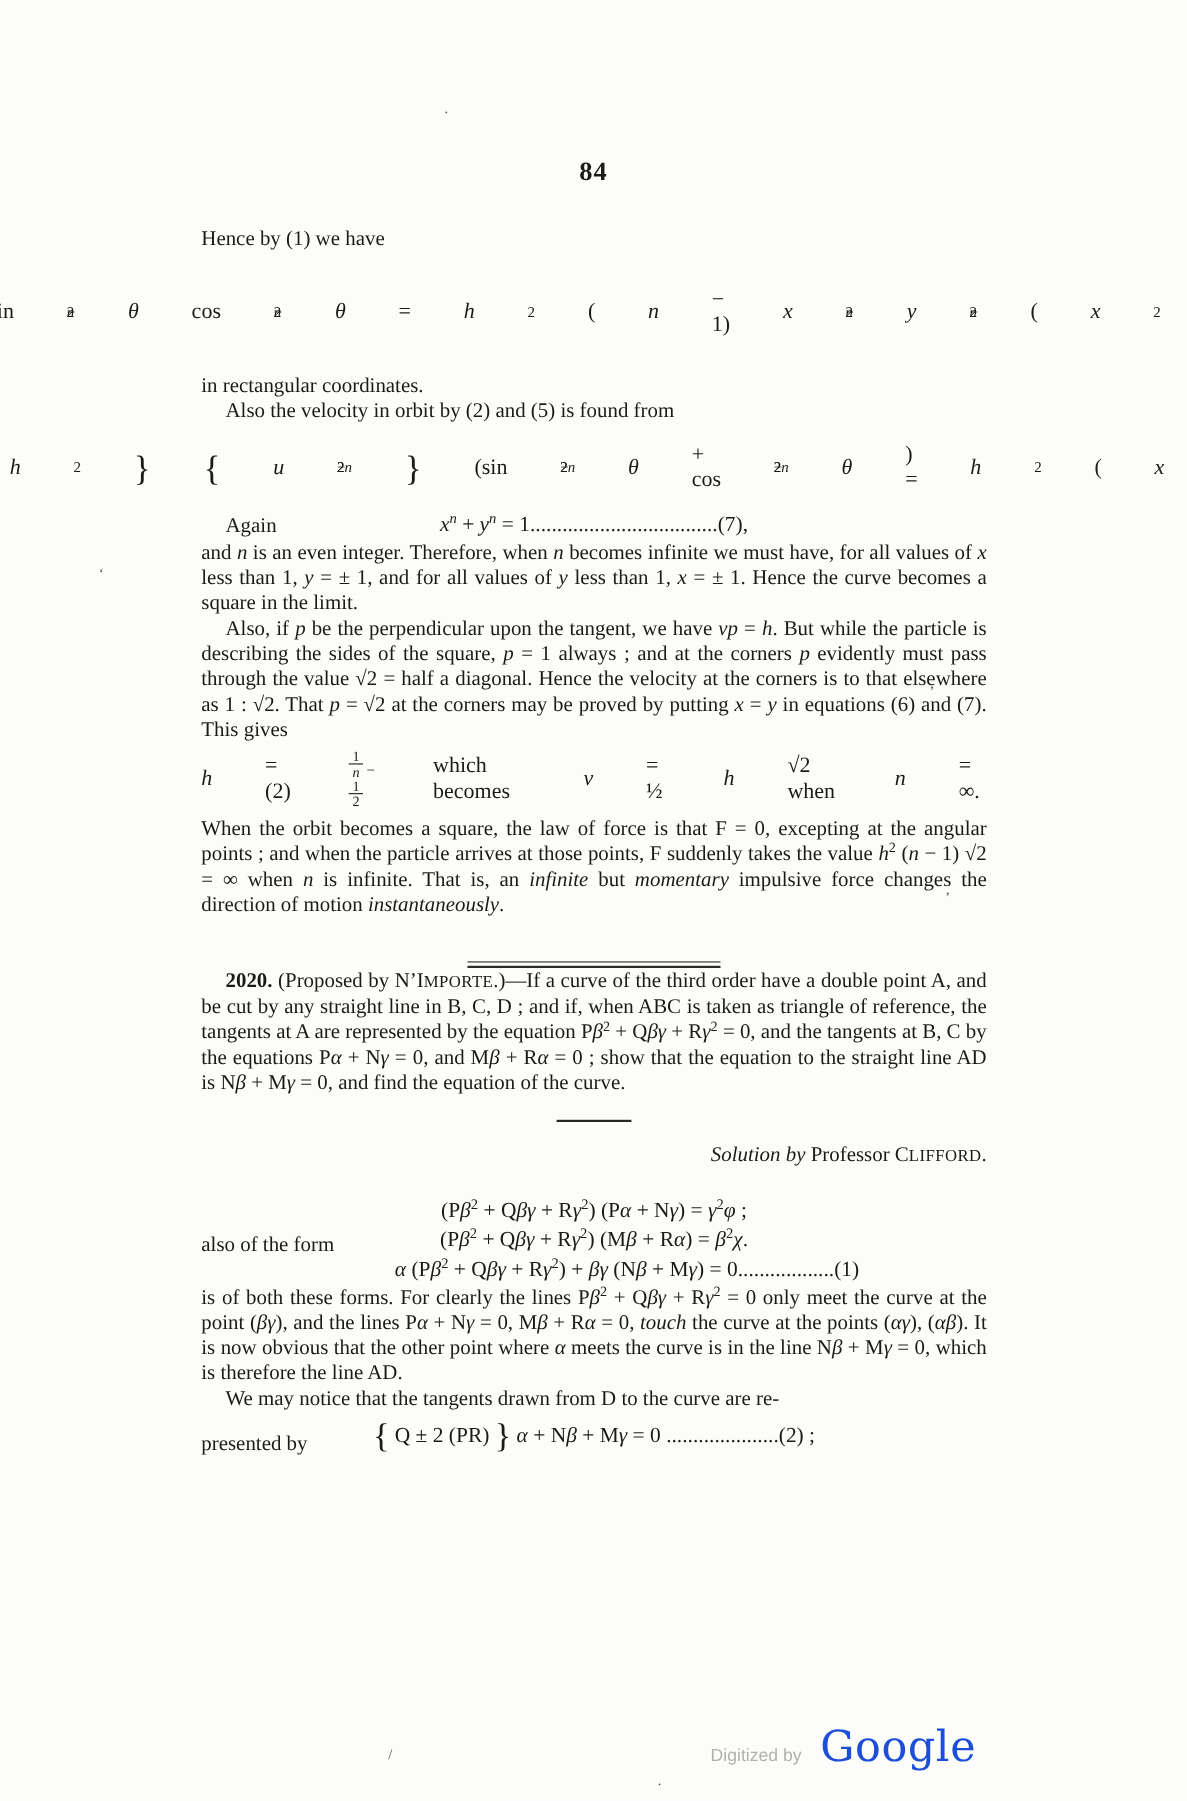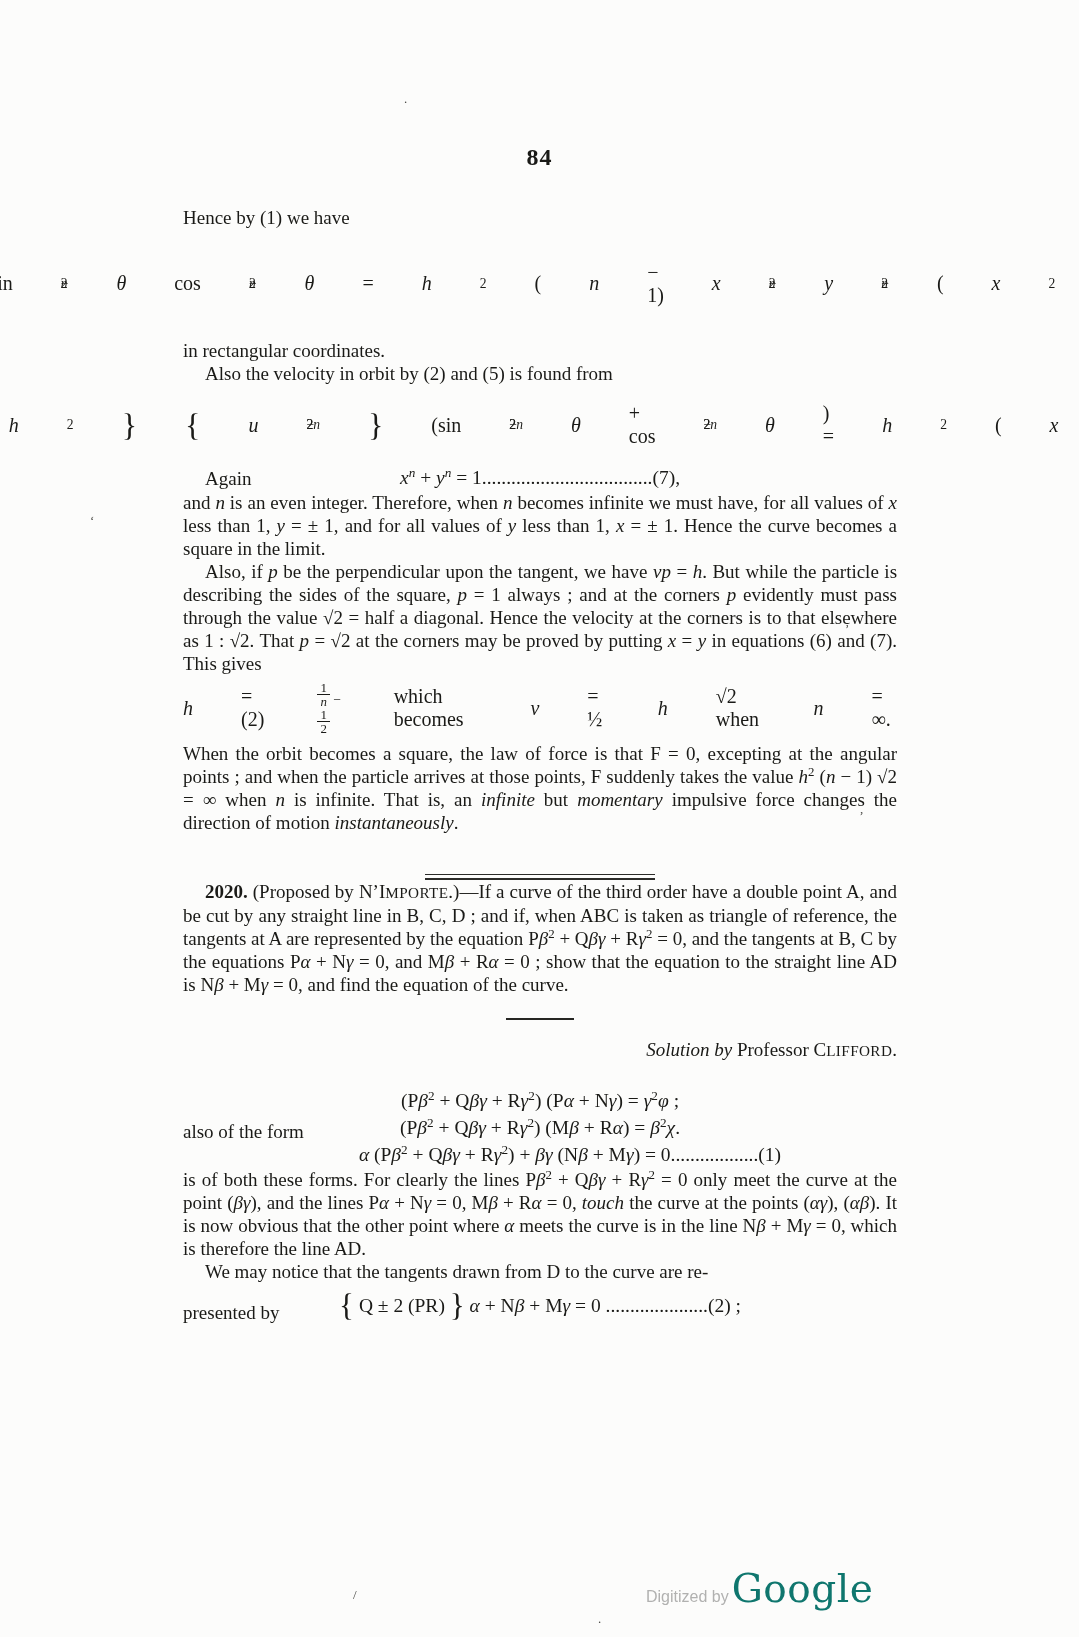--- a/index.html
+++ b/index.html
@@ -35,26 +35,26 @@
   .sc{font-size:0.8em;text-transform:uppercase;letter-spacing:0.4px;}
   .prob-num{font-weight:bold;}
   .bigbrace{font-size:1.6em;line-height:0;vertical-align:-0.13em;font-weight:400;}
   .divider-double{width:230px;height:3px;border-top:1.6px solid #2b2b28;border-bottom:2.2px solid #2b2b28;margin:40px auto 0 auto;}
   .divider-short{width:68px;border-top:2.4px solid #262623;margin:22px auto 18px auto;}
   .solution-head{text-align:right;margin:14px 0 27px 0;}
   .gap-problem{margin-top:56px;}
   .presented-line{margin-top:6px;min-height:34px;line-height:34px;}
   .watermark{
     position:absolute;left:646px;top:1566px;
-    display:flex;align-items:baseline;gap:3px;
+    display:flex;align-items:baseline;gap:17px;
     color:#b1b1b0;font-family:"Liberation Sans","DejaVu Sans",sans-serif;font-size:16px;
   }
   .watermark .brand{
     font-family:"DejaVu Serif","Liberation Serif",serif;
-    font-size:39px;color:#0f766e;letter-spacing:0.5px;
+    font-size:39px;color:#1d4ed8;letter-spacing:0.5px;
   }
   .artifact{position:absolute;color:#4a4a46;font-size:13px;line-height:1;}
 </style>
 </head>
 <body>
 
 <div class="page">
 
   <div class="pagenum">84</div>
 

